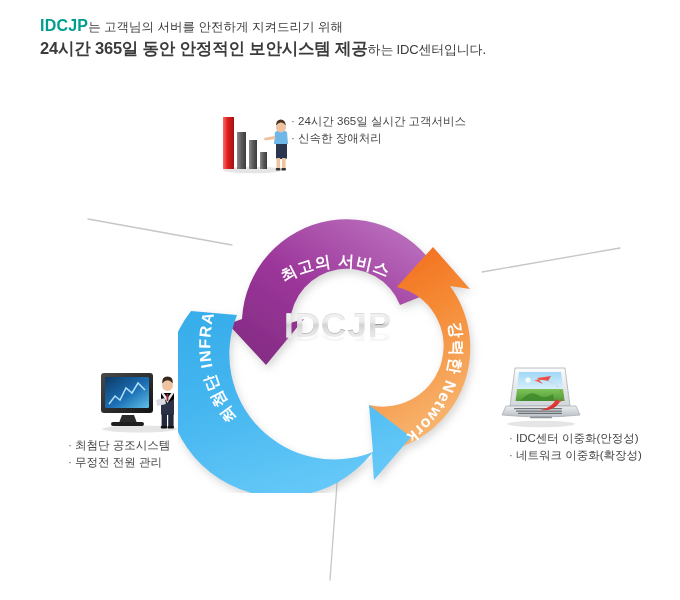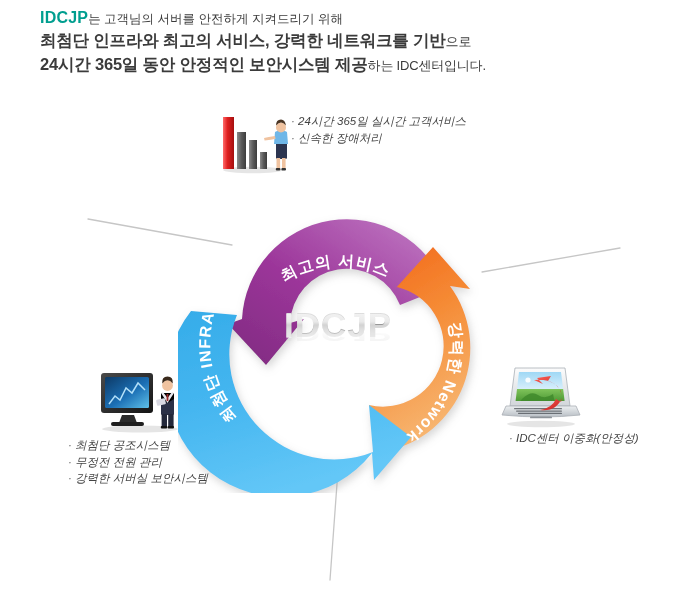--- a/index.html
+++ b/index.html
@@ -10,21 +10,21 @@
     font-family:"Liberation Sans","DejaVu Sans",sans-serif;
     overflow:hidden;
     position:relative;
     -webkit-font-smoothing:antialiased;
   }
   #stage{position:relative;width:680px;height:600px;overflow:hidden;}
 
   
   .header{position:absolute;left:40px;top:6px;width:600px;}
   .hline{white-space:nowrap;line-height:1.45;color:#3b3b3b;}
-  .hline1{font-size:13px;font-weight:normal;}
+  .hline1{font-size:13px;font-weight:normal;margin-top:8px;}
   .hline2,.hline3{font-size:16.5px;font-weight:bold;letter-spacing:-0.2px;}
   .brand{color:#009e8f;font-weight:bold;font-size:16px;letter-spacing:0.2px;}
   .tail-sm{font-size:12.5px;font-weight:normal;}
   .tail-md{font-size:13px;font-weight:normal;}
 
   
   .ring-wrap{position:absolute;left:178px;top:193px;width:320px;height:300px;}
   .ring-svg{position:absolute;left:0;top:0;}
 
   
@@ -51,44 +51,41 @@
     transform-origin:top center;
     opacity:.45;
     -webkit-mask-image:linear-gradient(to bottom,rgba(0,0,0,.85),rgba(0,0,0,0) 78%);
     mask-image:linear-gradient(to bottom,rgba(0,0,0,.85),rgba(0,0,0,0) 78%);
   }
 
   
   .callout{position:absolute;}
   .bullets{list-style:none;margin:0;padding:0;}
   .bullets li{
-    font-size:11.5px;color:#444;line-height:16.5px;white-space:nowrap;font-style:italic;
+    font-size:11.5px;color:#444;line-height:16.5px;white-space:nowrap;
   }
   .bullets li::before{content:"· ";color:#666;}
 
   .callout-top{left:291px;top:113px;}
   .callout-left{left:68px;top:437px;}
   .callout-right{left:509px;top:430px;}
 
   .icon-box{position:absolute;}
   .icon-top{left:219px;top:112px;width:72px;height:62px;}
   .icon-left{left:98px;top:366px;width:86px;height:68px;}
   .icon-right{left:500px;top:358px;width:82px;height:72px;}
 </style>
 </head>
 <body>
 
 <div id="stage">
 
   <div class="header">
     <div class="hline hline1">
       <span class="brand">IDCJP</span><span class="tail-sm">는 고객님의 서버를 안전하게 지켜드리기 위해</span>
-    </div>
-    <div class="hline hline2">
-      <span>최첨단 인프라와 최고의 서비스, 강력한 네트워크를 기반</span><span class="tail-md">으로</span>
     </div>
     <div class="hline hline3">
       <span>24시간 365일 동안 안정적인 보안시스템 제공</span><span class="tail-md">하는 IDC센터입니다.</span>
     </div>
   </div>
 
   <svg class="lines-svg" viewBox="0 0 680 600">
     <g stroke="#c6c6c6" stroke-width="1.3" fill="none" stroke-linecap="round">
       <line x1="88" y1="219" x2="232" y2="245"></line>
       <line x1="620" y1="248" x2="482" y2="272"></line>
@@ -289,23 +286,23 @@
     <ul class="bullets">
       <li>24시간 365일 실시간 고객서비스</li>
       <li>신속한 장애처리</li>
     </ul>
   </div>
 
   <div class="callout callout-left">
     <ul class="bullets">
       <li>최첨단 공조시스템</li>
       <li>무정전 전원 관리</li>
-      <li>강력한 서버실 보안시스템</li>
     </ul>
   </div>
 
   <div class="callout callout-right">
     <ul class="bullets">
       <li>IDC센터 이중화(안정성)</li>
+      <li>네트워크 이중화(확장성)</li>
     </ul>
   </div>
 
 </div>
 
 </body></html>

